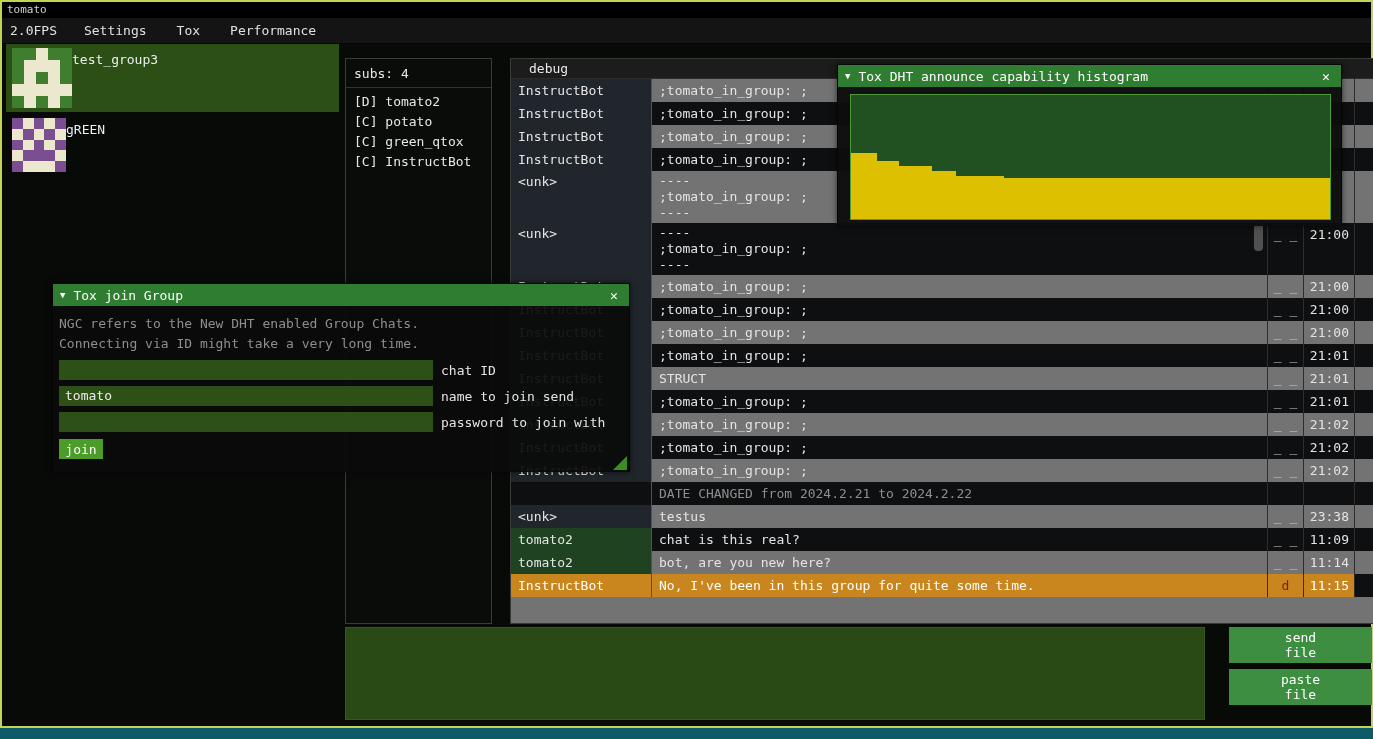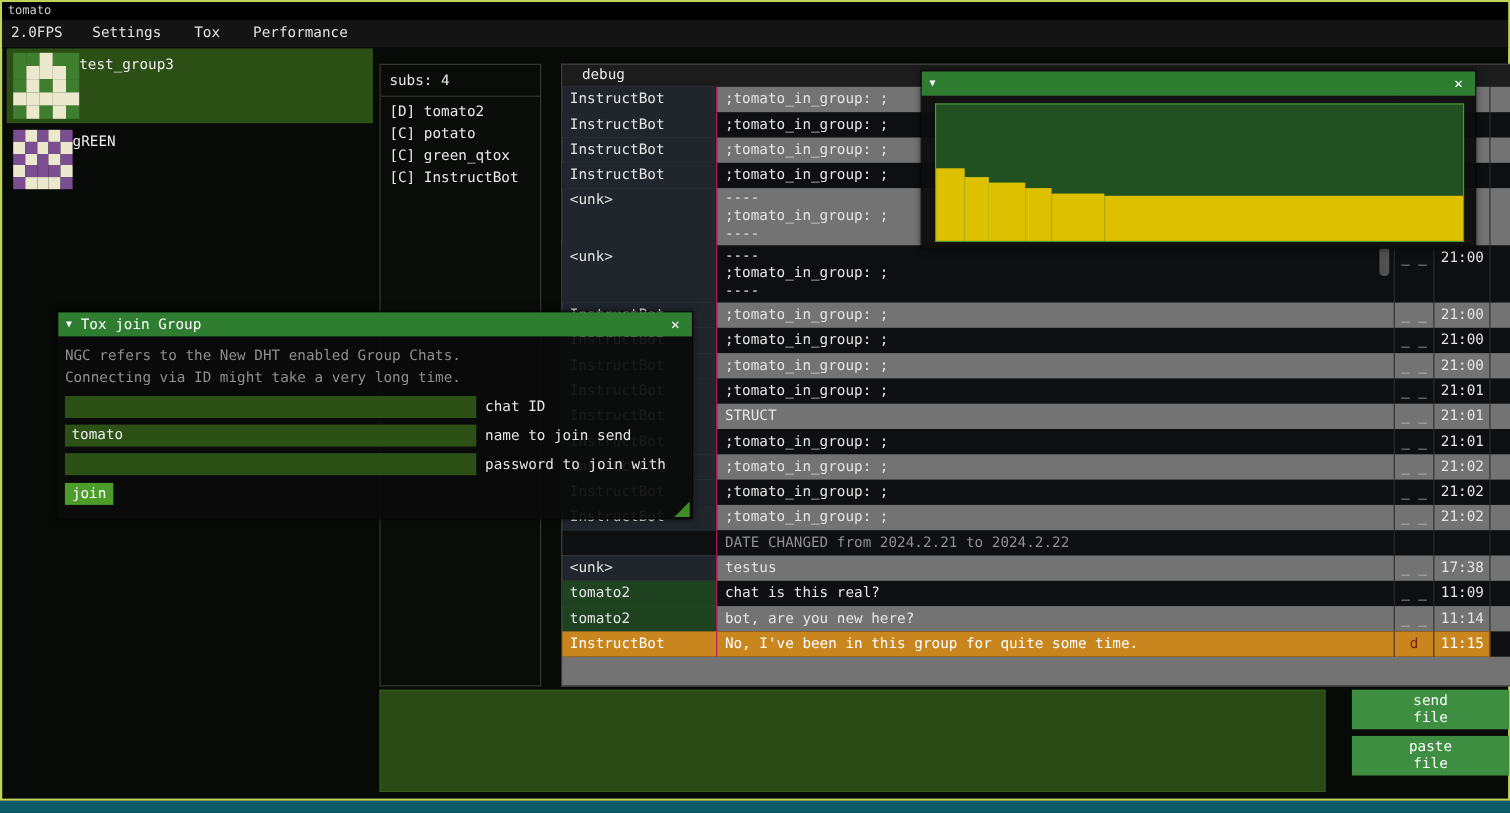--- a/index.html
+++ b/index.html
@@ -315,21 +315,21 @@
             </div>
             <div class="cell-flags"></div>
             <div class="cell-time"></div>
           </div>
           <div class="msg-row normal">
             <div class="cell-name">&lt;unk&gt;</div>
             <div class="cell-msg">
               <div>testus</div>
             </div>
             <div class="cell-flags">_ _</div>
-            <div class="cell-time">17:38</div>
+            <div class="cell-time">23:38</div>
           </div>
           <div class="msg-row self">
             <div class="cell-name">tomato2</div>
             <div class="cell-msg">
               <div>chat is this real?</div>
             </div>
             <div class="cell-flags">_ _</div>
             <div class="cell-time">11:09</div>
           </div>
           <div class="msg-row self">
@@ -354,20 +354,21 @@
 
     <div class="composer-input"></div>
     <div class="file-btn send-btn">send
 file</div>
     <div class="file-btn paste-btn">paste
 file</div>
 
     <div class="win hist-win">
       <div class="win-title">
         <span class="win-collapse">▼</span>
+        <span>Tox DHT announce capability histogram</span>
         <span class="win-close">✕</span>
       </div>
       <div class="hist-body">
         <div class="hist-plot">
             <div class="hbar" style="width: 5.5%; height: 53%; background: rgb(221, 193, 0);"></div>
             <div class="hbar" style="width: 4.5%; height: 47%; background: rgb(221, 193, 0);"></div>
             <div class="hbar" style="width: 7%; height: 43%; background: rgb(221, 193, 0);"></div>
             <div class="hbar" style="width: 5%; height: 39%; background: rgb(221, 193, 0);"></div>
             <div class="hbar" style="width: 10%; height: 35%; background: rgb(221, 193, 0);"></div>
             <div class="hbar" style="width: 68%; height: 33%; background: rgb(221, 193, 0);"></div>

